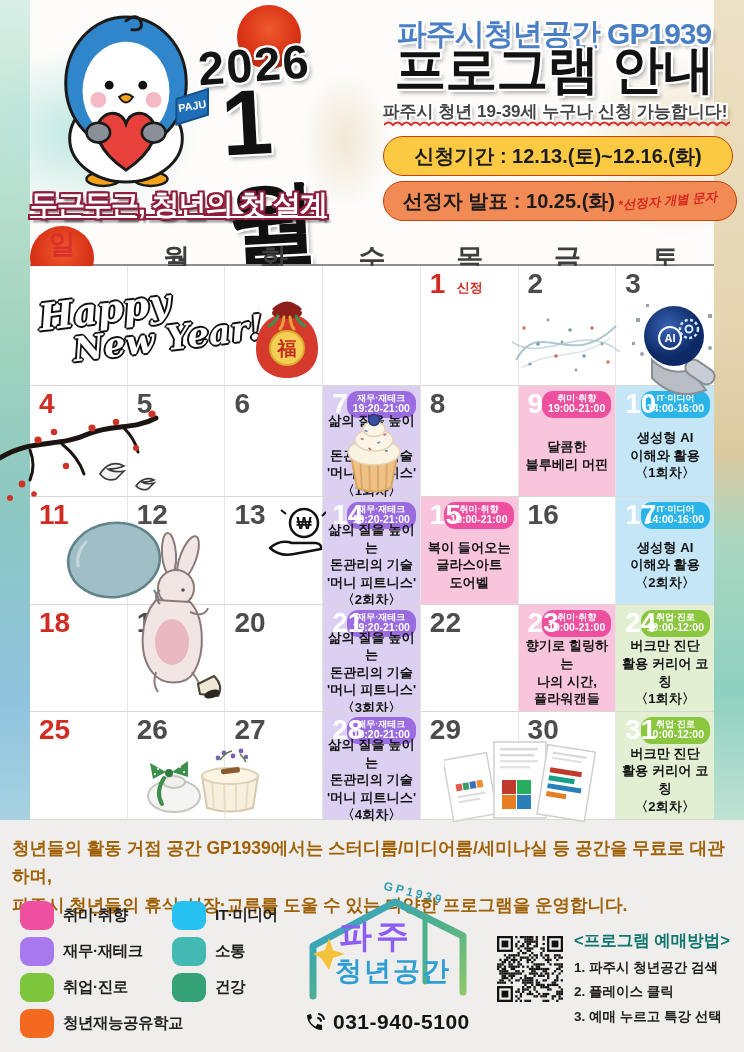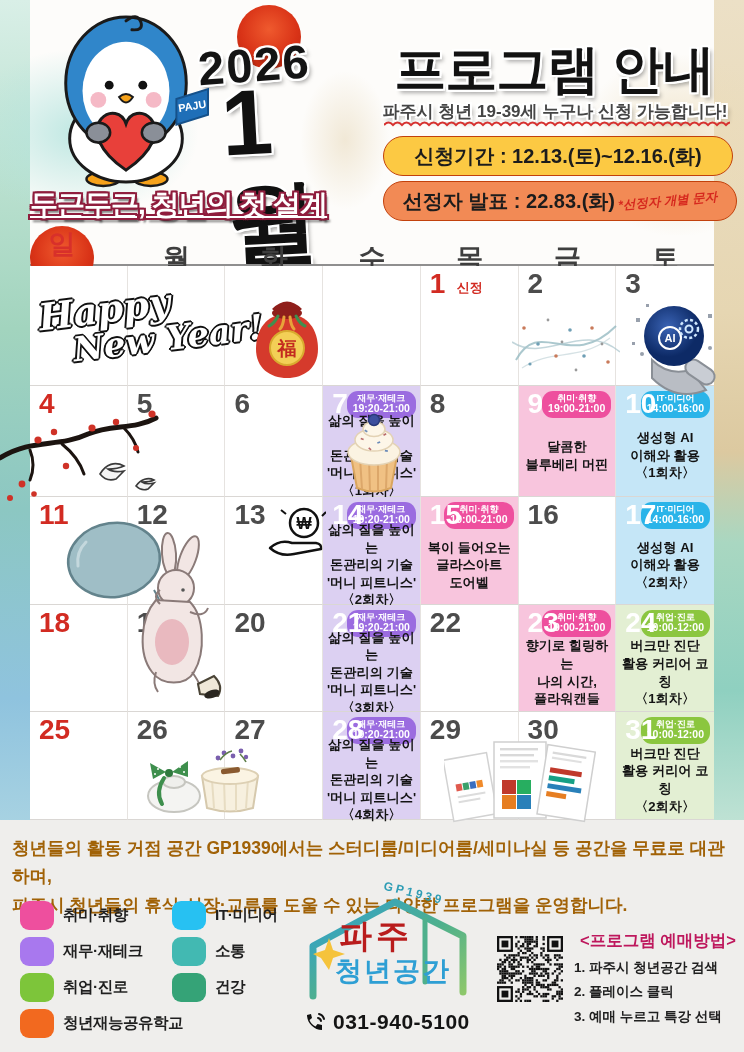--- a/index.html
+++ b/index.html
@@ -55,27 +55,27 @@
   .hny .l1{font-size:37px;display:block;}
   .hny .l2{font-size:34px;display:block;margin:-6px 0 0 30px;}
   
   .foot-text{left:12px;top:834px;width:720px;text-align:left;font-size:17.5px;font-weight:700;color:#a16207;line-height:1.62;}
   .legend{left:20px;top:897px;width:290px;display:grid;grid-template-columns:152px 138px;grid-auto-flow:column;grid-template-rows:repeat(4,36px);align-items:center;}
   .legend-item{display:flex;align-items:center;gap:9px;}
   .legend-swatch{width:34px;height:29px;border-radius:9px;flex:0 0 auto;}
   .legend-label{font-size:15.5px;font-weight:800;color:#1f1f1f;letter-spacing:-0.5px;white-space:nowrap;}
   .logo-block{left:295px;top:886px;width:195px;height:166px;}
   .logo-gp{position:absolute;left:88px;top:0px;font-size:12px;font-weight:700;letter-spacing:3px;color:#2f9db5;transform:rotate(14deg);}
-  .logo-n1{position:absolute;left:44px;top:28px;font-size:33px;font-weight:800;color:#b91c1c;letter-spacing:4px;}
+  .logo-n1{position:absolute;left:44px;top:28px;font-size:33px;font-weight:800;color:#8b5cf6;letter-spacing:4px;}
   .logo-n2{position:absolute;left:40px;top:67px;font-size:27px;font-weight:800;color:#2e9fd4;letter-spacing:2px;}
   .phone-row{position:absolute;left:8px;top:124px;display:flex;align-items:center;gap:6px;}
   .phone-num{font-size:21px;font-weight:800;color:#141414;letter-spacing:0.5px;}
   .qr{left:497px;top:936px;width:66px;height:66px;}
   .booking{left:574px;top:930px;width:168px;}
-  .booking-title{font-size:16.5px;font-weight:800;color:#be185d;margin-bottom:4px;text-align:center;}
+  .booking-title{font-size:16.5px;font-weight:800;color:#0f766e;margin-bottom:4px;}
   .booking-step{font-size:13.5px;font-weight:700;color:#202020;line-height:1.8;white-space:nowrap;}
 </style>
 </head>
 <body>
 
 <div class="poster">
 
   <div class="abs strip-left"></div>
   <div class="abs strip-right"></div>
   <div class="abs patch-tl"></div>
@@ -99,30 +99,31 @@
       <circle cx="113" cy="97" r="8" fill="#f5b9c6"></circle>
     <path d="M78,94 q7,-6 14,0 q-7,11 -14,0 z" fill="#f6a21a" stroke="#1a1a1a" stroke-width="2"></path>
     <path d="M85,168 C57,149 50,128 60,116 C68,107 81,109 85,121 C89,109 102,107 110,116 C120,128 113,149 85,168 Z" fill="#e8403a" stroke="#1a1a1a" stroke-width="3"></path>
     <ellipse cx="57" cy="130" rx="12" ry="10" fill="#8a8f98" stroke="#1a1a1a" stroke-width="2.5"></ellipse>
     <ellipse cx="113" cy="130" rx="12" ry="10" fill="#8a8f98" stroke="#1a1a1a" stroke-width="2.5"></ellipse>
   </svg>
   <div class="abs year outline-w">2026</div>
   <div class="abs month outline-w">1월</div>
   <div class="abs slogan">두근두근, 청년의 첫 설계</div>
 
+  <div class="abs org-title outline-w">파주시청년공간 GP1939</div>
   <div class="abs prog-title outline-w">프로그램 안내</div>
   <div class="abs subtitle outline-w">파주시 청년 19-39세 누구나 신청 가능합니다!</div>
   <svg class="abs wave" width="346" height="10" viewBox="0 0 346 10">
     <path id="wavePath" fill="none" stroke="#d63230" stroke-width="2" d="M0,5 Q4.5,0 9,5 Q13.5,0 18,5 Q22.5,0 27,5 Q31.5,0 36,5 Q40.5,0 45,5 Q49.5,0 54,5 Q58.5,0 63,5 Q67.5,0 72,5 Q76.5,0 81,5 Q85.5,0 90,5 Q94.5,0 99,5 Q103.5,0 108,5 Q112.5,0 117,5 Q121.5,0 126,5 Q130.5,0 135,5 Q139.5,0 144,5 Q148.5,0 153,5 Q157.5,0 162,5 Q166.5,0 171,5 Q175.5,0 180,5 Q184.5,0 189,5 Q193.5,0 198,5 Q202.5,0 207,5 Q211.5,0 216,5 Q220.5,0 225,5 Q229.5,0 234,5 Q238.5,0 243,5 Q247.5,0 252,5 Q256.5,0 261,5 Q265.5,0 270,5 Q274.5,0 279,5 Q283.5,0 288,5 Q292.5,0 297,5 Q301.5,0 306,5 Q310.5,0 315,5 Q319.5,0 324,5 Q328.5,0 333,5 Q337.5,0 342,5 Q346.5,0 351,5"></path>
   </svg>
   <div class="abs pill pill-apply">
     <span>신청기간 : 12.13.(토)~12.16.(화)</span>
   </div>
   <div class="abs pill pill-announce">
-    <span>선정자 발표 : 22.83.(화)</span>
+    <span>선정자 발표 : 10.25.(화)</span>
     <span class="pill-note">*선정자 개별 문자</span>
   </div>
 
   <div class="abs calendar">
     <div class="weekday-row" id="weekdayRow">
         <div class="weekday sun">일</div>
         <div class="weekday">월</div>
         <div class="weekday">화</div>
         <div class="weekday">수</div>
         <div class="weekday">목</div>

